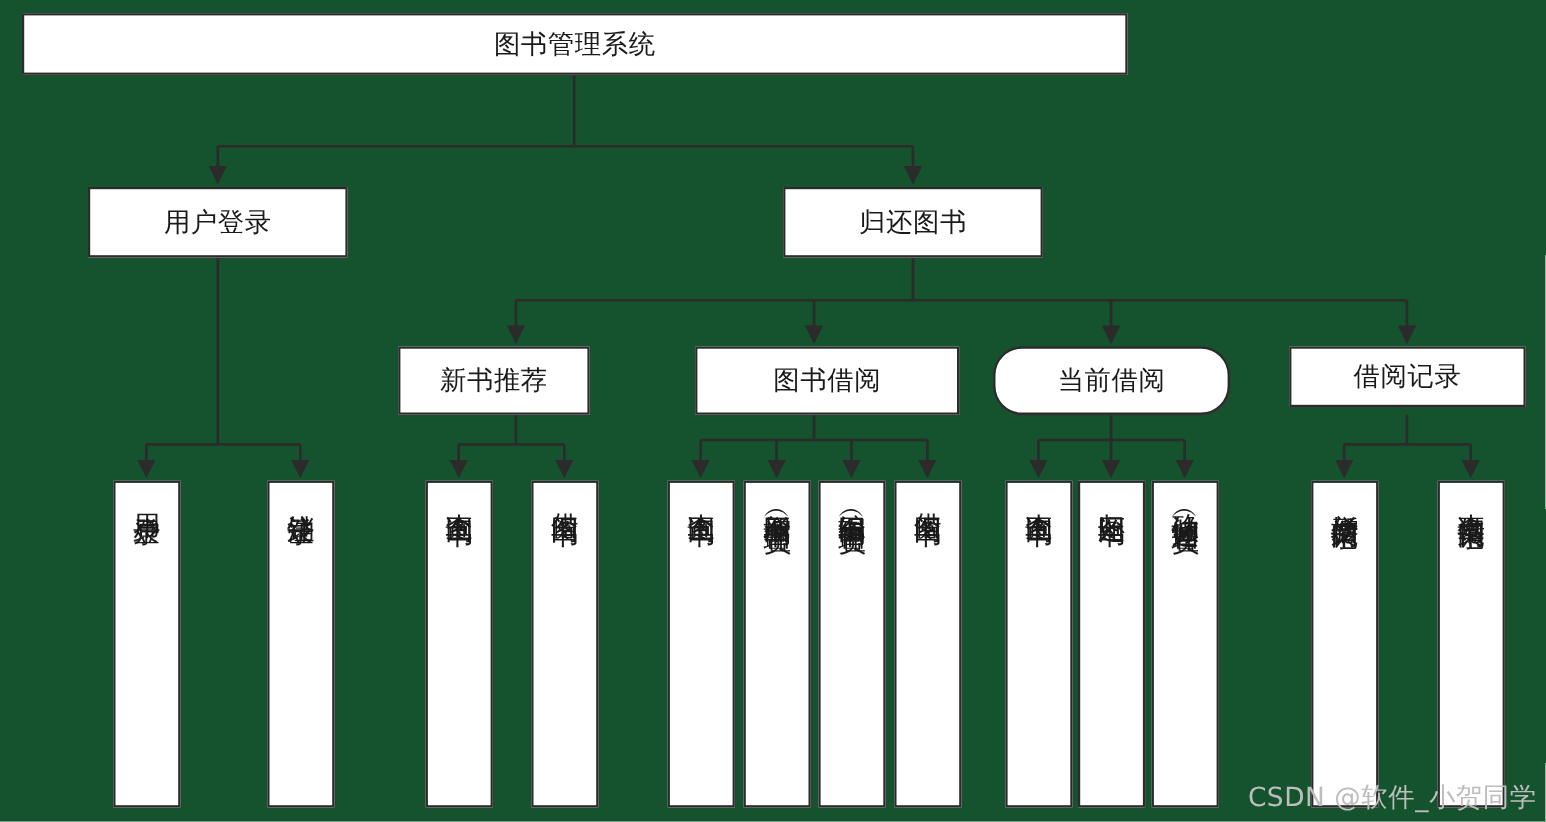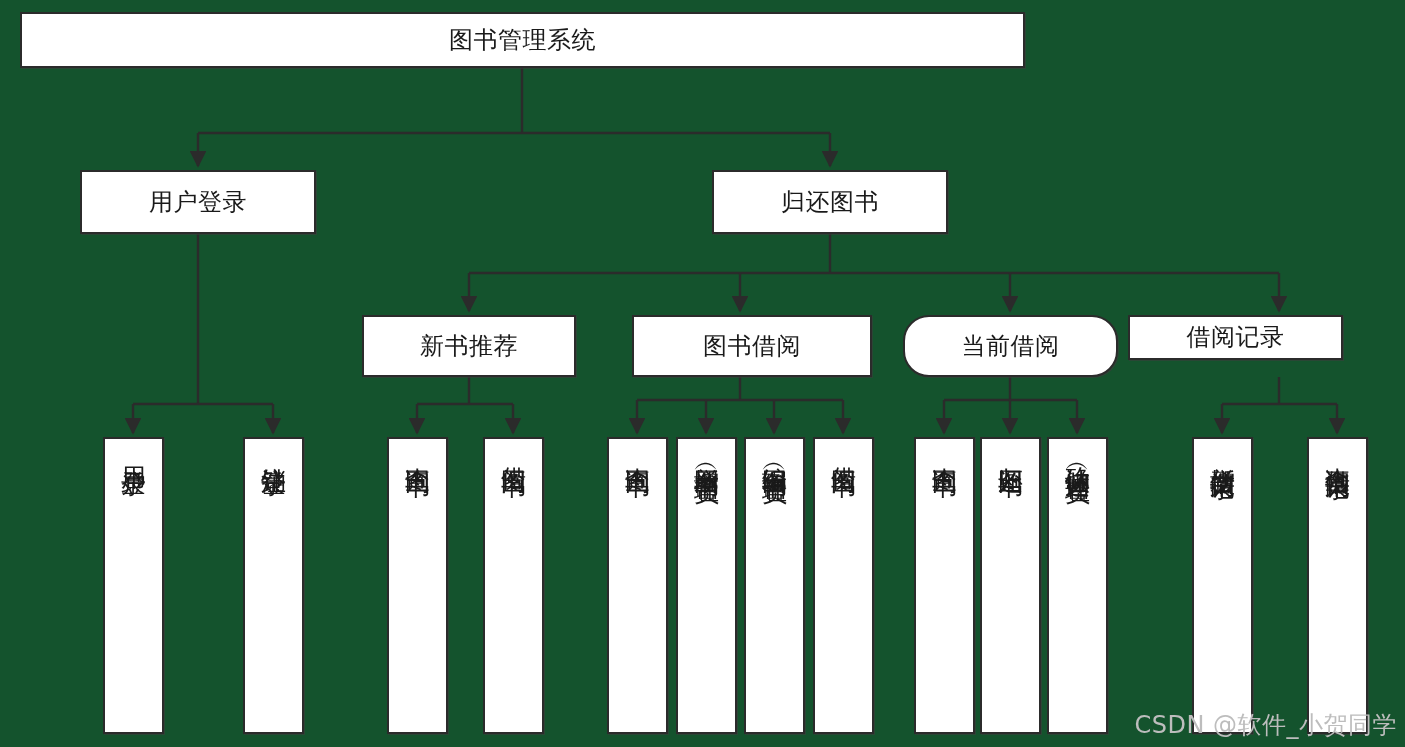--- a/index.html
+++ b/index.html
@@ -126,30 +126,30 @@
     <span class="label">图书管理系统</span>
   </div>
 
   <div class="node horizontal" style="left:80px; top:170px; width:236px; height:64px;">
     <span class="label">用户登录</span>
   </div>
   <div class="node horizontal" style="left:712px; top:170px; width:236px; height:64px;">
     <span class="label">归还图书</span>
   </div>
 
-  <div class="node horizontal" style="left:362px; top:315px; width:214px; height:62px;">
+  <div class="node horizontal" style="left:362px; top:315px; width:174px; height:62px;">
     <span class="label">新书推荐</span>
   </div>
   <div class="node horizontal" style="left:632px; top:315px; width:240px; height:62px;">
     <span class="label">图书借阅</span>
   </div>
   <div class="node horizontal" style="left:903px; top:315px; width:215px; height:62px;border-radius:26px;">
     <span class="label">当前借阅</span>
   </div>
-  <div class="node horizontal" style="left:1128px; top:315px; width:215px; height:45px;">
+  <div class="node horizontal" style="left:1172px; top:315px; width:215px; height:55px;">
     <span class="label">借阅记录</span>
   </div>
 
   <div class="node vertical" style="left:103px; top:437px; width:61px; height:297px;">
     <span class="label">用户登录</span>
   </div>
   <div class="node vertical" style="left:243px; top:437px; width:61px; height:297px;">
     <span class="label">注销登录</span>
   </div>
 

